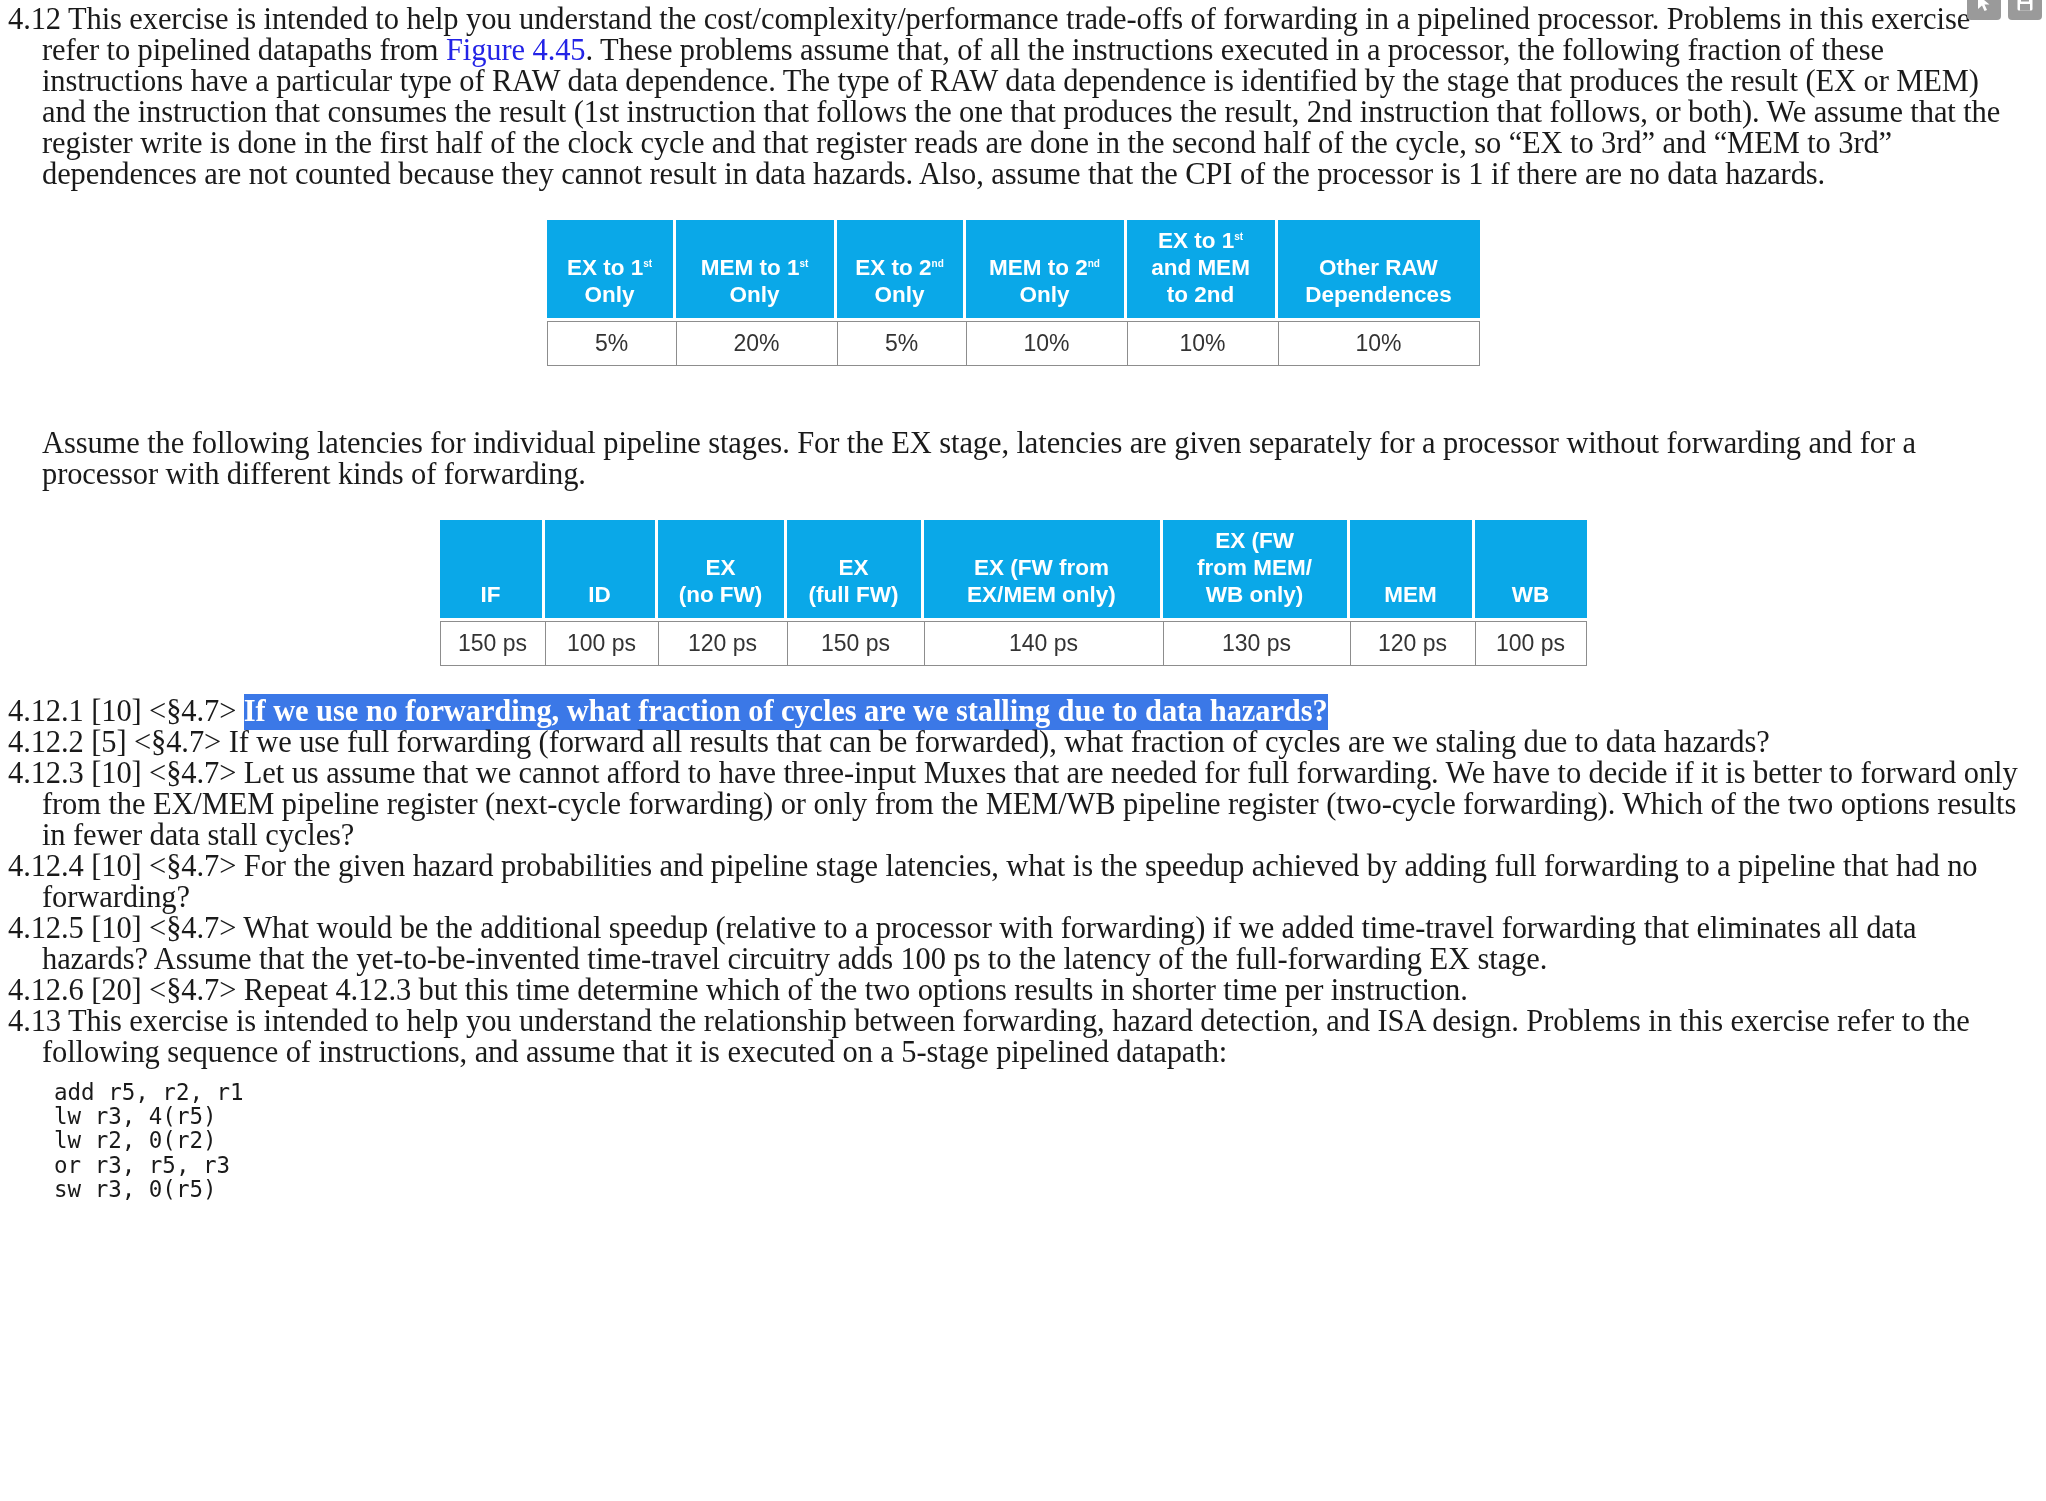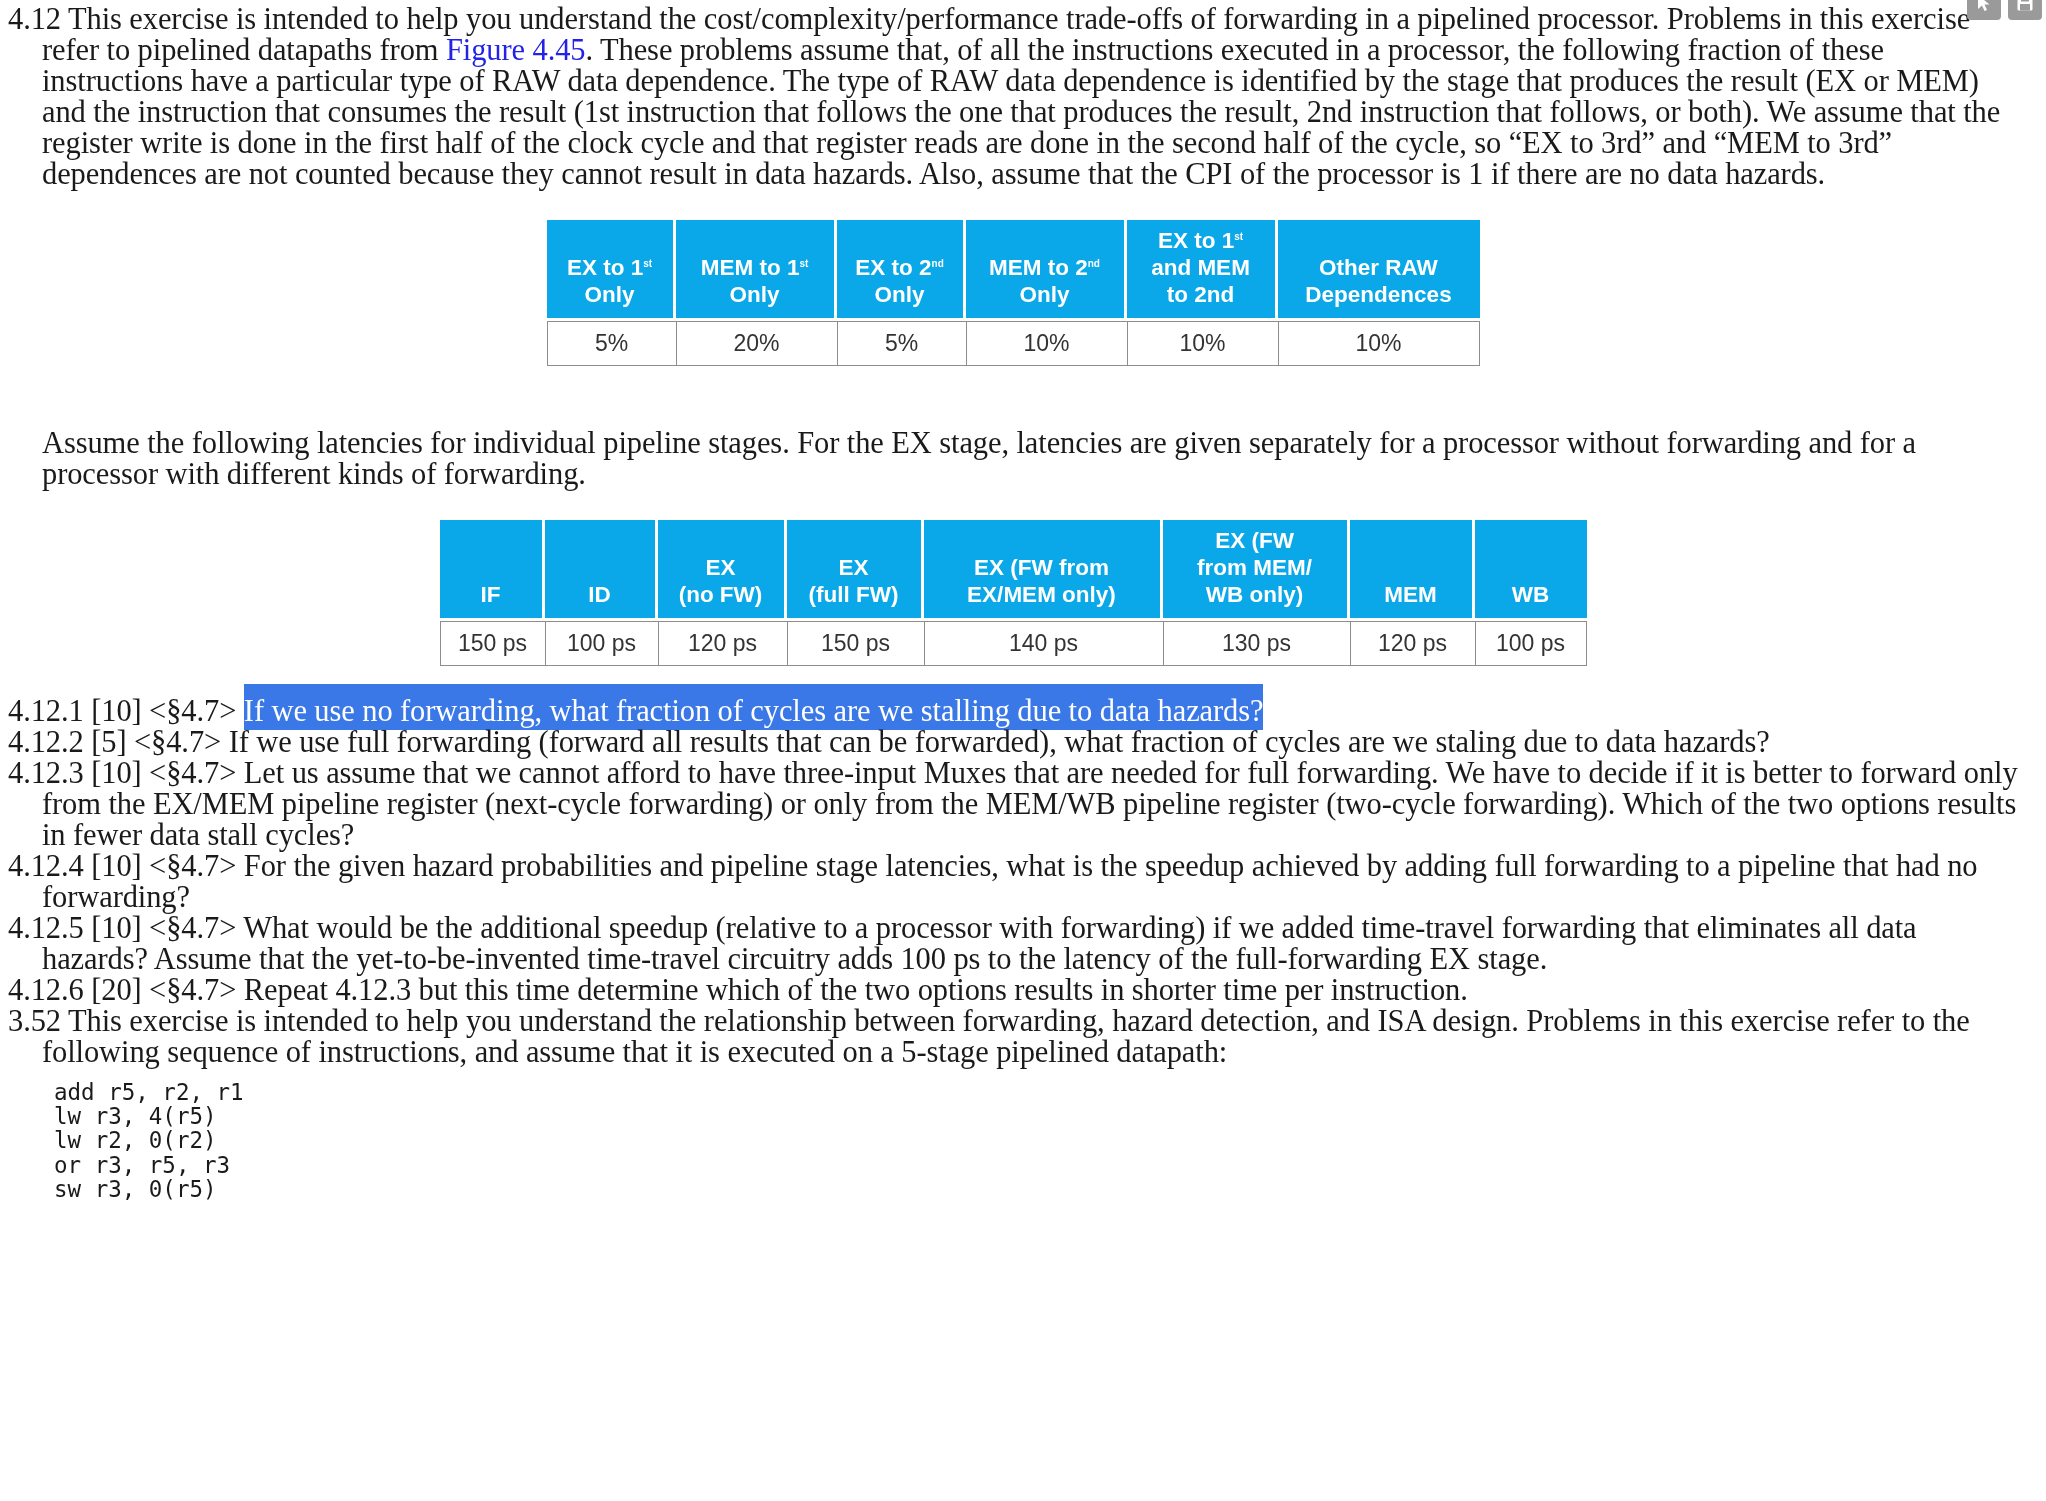--- a/index.html
+++ b/index.html
@@ -114,22 +114,23 @@
   #hazard-table .val-row td { height: 28px; }
 
   
   #latency-table .hdr-row td { height: 82px; }
   #latency-table .val-row td { height: 28px; }
 
   
   .sel {
     background: #3b78e7;
     color: #ffffff;
-    padding: 10px 0 2px 0;
+    padding: 0 0 2px 0;
     box-decoration-break: clone;
+    font-weight: bold;
     -webkit-box-decoration-break: clone;
   }
 
   
   .code {
     font-family: "DejaVu Sans Mono", "Liberation Mono", monospace;
     font-size: 22.5px;
     line-height: 24.2px;
     color: #1a1a1a;
     padding-left: 34px;
@@ -265,21 +266,21 @@
   <p class="para hang"><span>4.12.2 [5] &lt;§4.7&gt; </span><span>If we use full forwarding (forward all results that can be forwarded), what fraction of cycles are we staling due to data hazards?</span></p>
 
   <p class="para hang"><span>4.12.3 [10] &lt;§4.7&gt; </span><span>Let us assume that we cannot afford to have three-input Muxes that are needed for full forwarding. We have to decide if it is better to forward only from the EX/MEM pipeline register (next-cycle forwarding) or only from the MEM/WB pipeline register (two-cycle forwarding). Which of the two options results in fewer data stall cycles?</span></p>
 
   <p class="para hang"><span>4.12.4 [10] &lt;§4.7&gt; </span><span>For the given hazard probabilities and pipeline stage latencies, what is the speedup achieved by adding full forwarding to a pipeline that had no forwarding?</span></p>
 
   <p class="para hang"><span>4.12.5 [10] &lt;§4.7&gt; </span><span>What would be the additional speedup (relative to a processor with forwarding) if we added time-travel forwarding that eliminates all data hazards? Assume that the yet-to-be-invented time-travel circuitry adds 100 ps to the latency of the full-forwarding EX stage.</span></p>
 
   <p class="para hang"><span>4.12.6 [20] &lt;§4.7&gt; </span><span>Repeat 4.12.3 but this time determine which of the two options results in shorter time per instruction.</span></p>
 
-  <p class="para hang">3.52 This exercise is intended to help you understand the relationship between forwarding, hazard detection, and ISA design. Problems in this exercise refer to the following sequence of instructions, and assume that it is executed on a 5-stage pipelined datapath:</p>
+  <p class="para hang">4.13 This exercise is intended to help you understand the relationship between forwarding, hazard detection, and ISA design. Problems in this exercise refer to the following sequence of instructions, and assume that it is executed on a 5-stage pipelined datapath:</p>
 
   <div class="code"><span>add r5, r2, r1</span>
 <span>lw r3, 4(r5)</span>
 <span>lw r2, 0(r2)</span>
 <span>or r3, r5, r3</span>
 <span>sw r3, 0(r5)</span></div>
 
 </div>
 
 </body></html>

